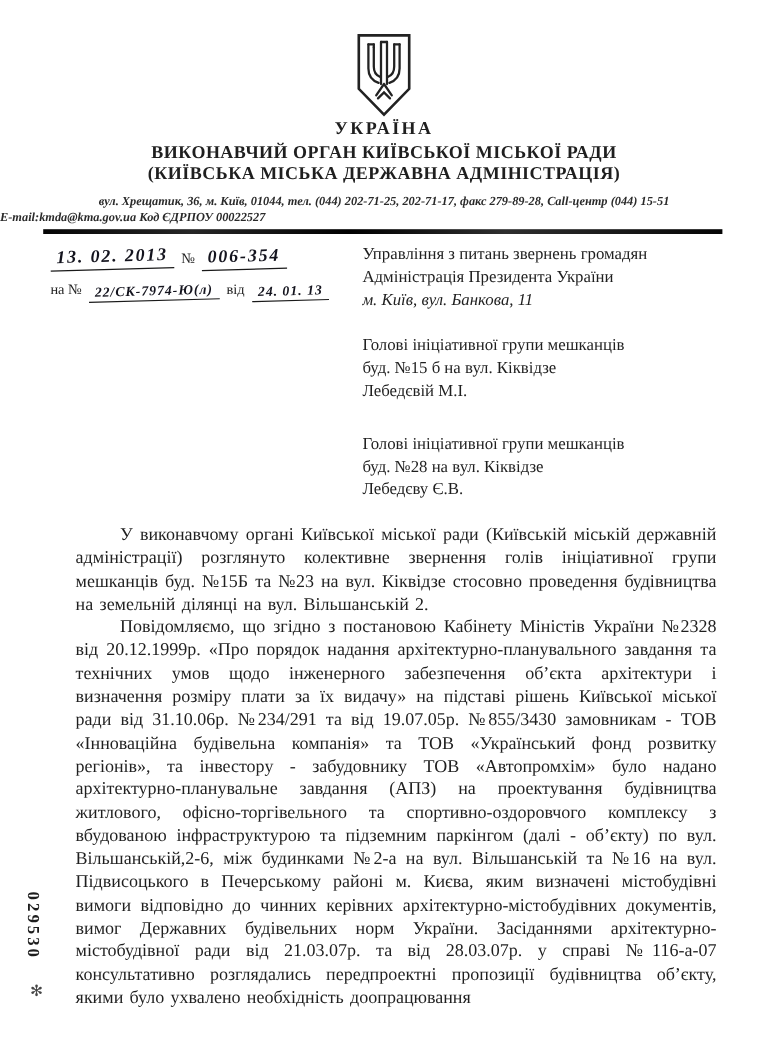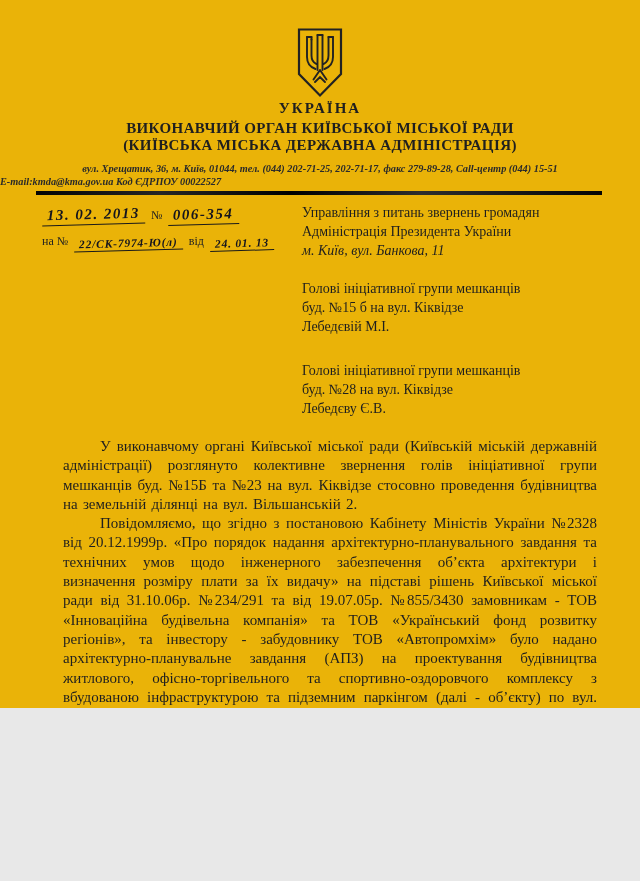--- a/index.html
+++ b/index.html
@@ -1,21 +1,21 @@
 <!DOCTYPE html>
 <html><head>
 <meta charset="utf-8">
 <style>
   * { margin:0; padding:0; box-sizing:border-box; }
   html,body { background:#e8e8e8; }
   .page {
     position:relative;
-    width:640px; height:708px;
+    width:640px; height:881px;
     margin:0 auto;
-    background:#eab308;
+    background:#ffffff;
     font-family:"Liberation Serif", serif;
     color:#1f1f1f;
     overflow:hidden;
   }
 
   
   .emblem { position:absolute; left:291px; top:27px; width:58px; height:71px; }
   .country {
     position:absolute; top:100px; left:0; width:100%;
     text-align:center; font-weight:bold; font-size:15px; letter-spacing:2px;

